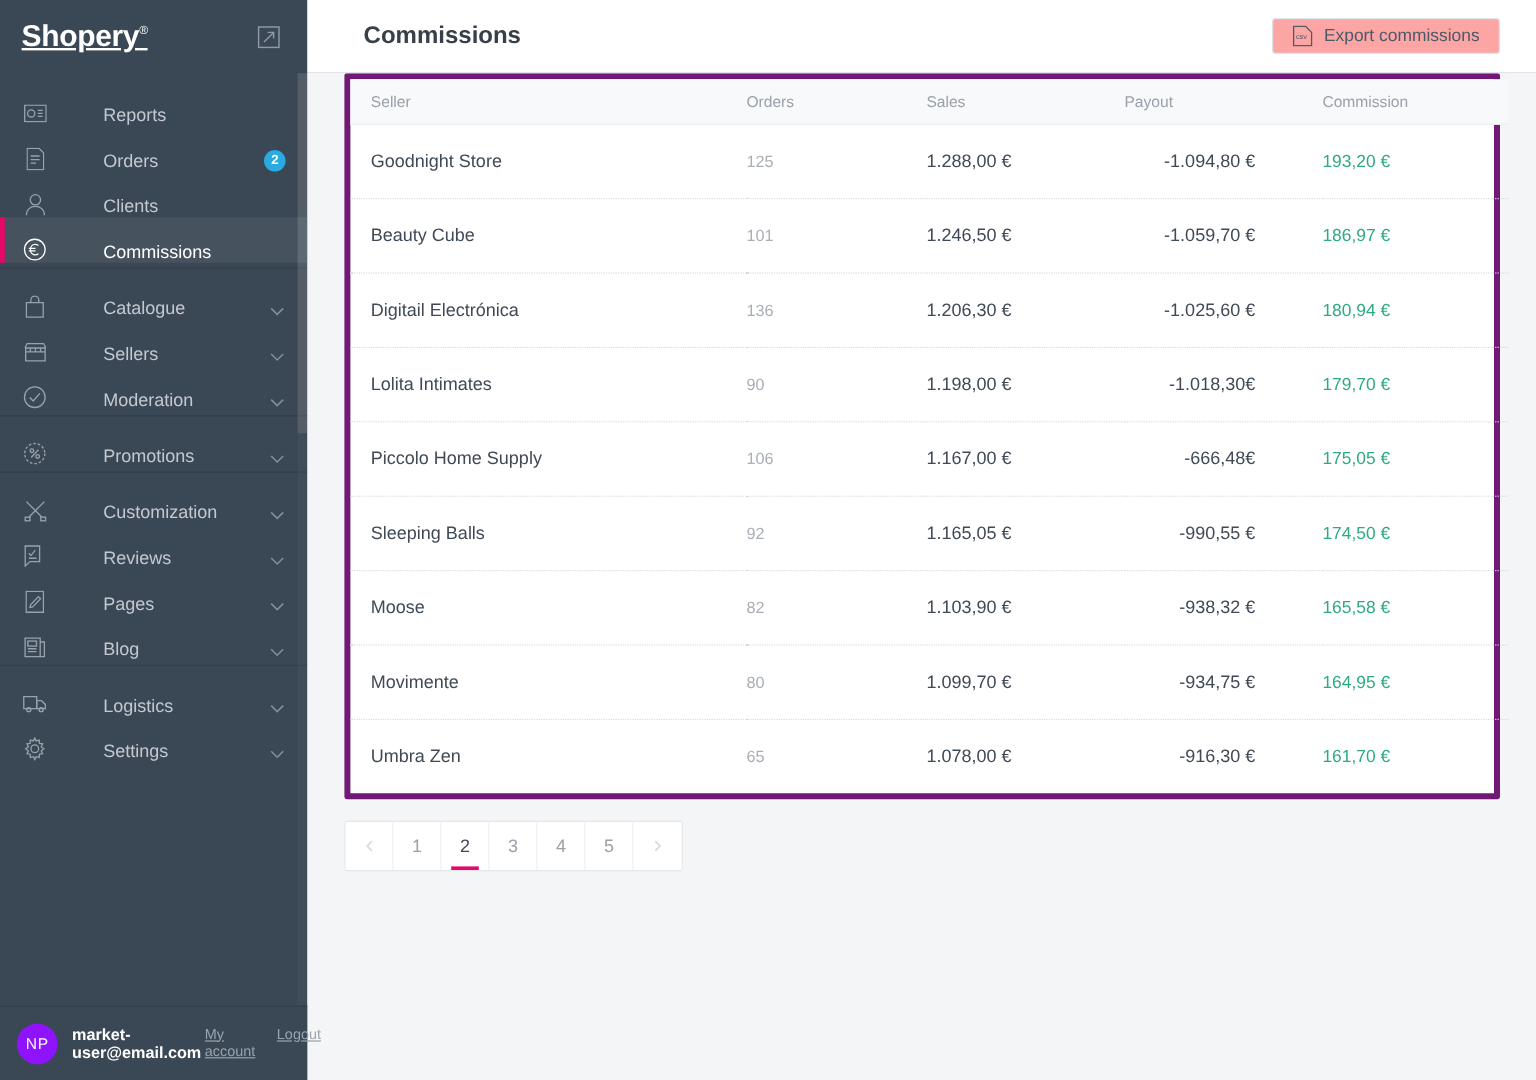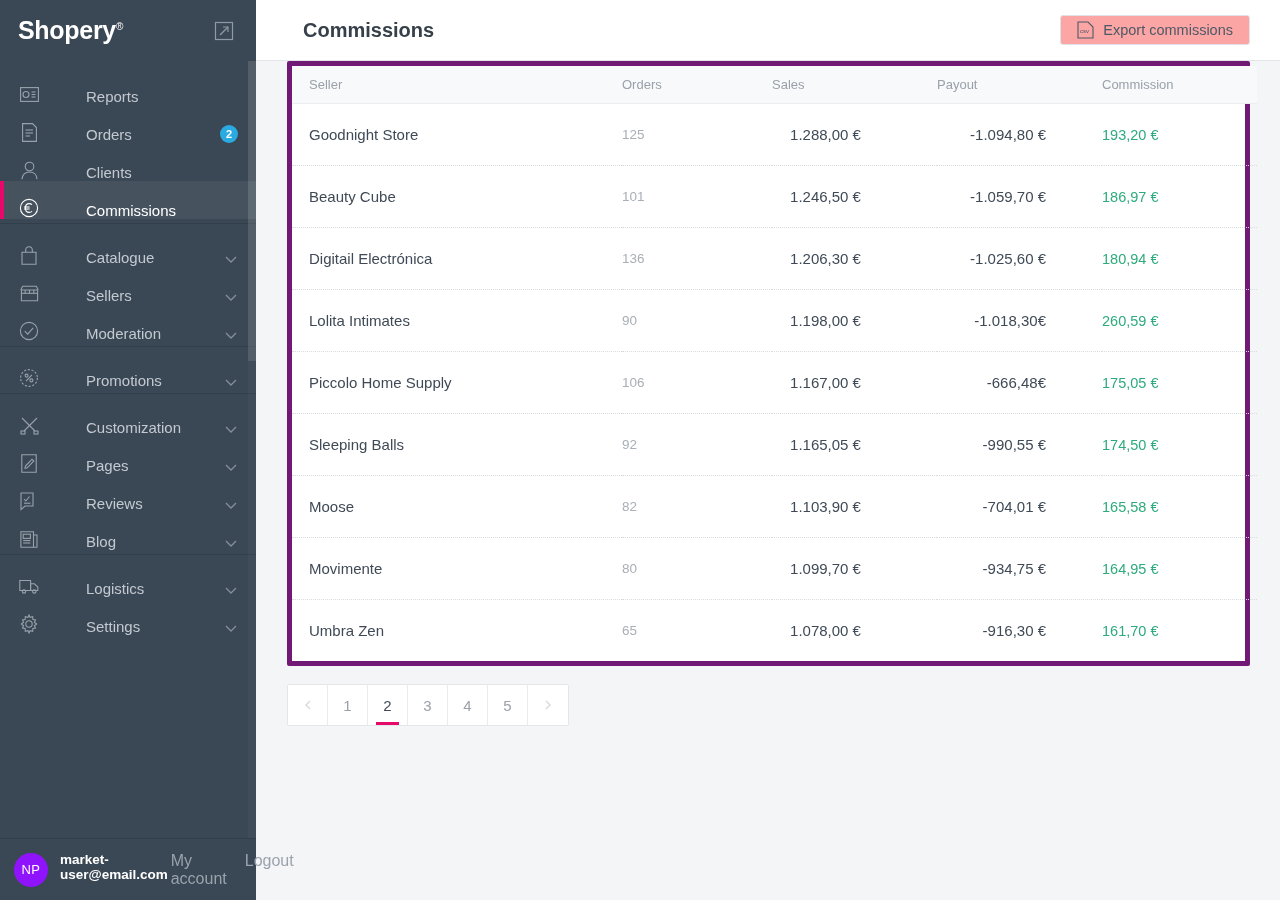--- a/index.html
+++ b/index.html
@@ -26,20 +26,21 @@
     display: flex; align-items: center; justify-content: space-between;
     padding: 0 22px 0 18px;
     flex: 0 0 61px;
   }
   .sb-logo {
     color: #ffffff;
     font-size: 25px;
     font-weight: bold;
     letter-spacing: -0.3px;
     position: relative;
+    text-decoration: underline;
   }
   .sb-logo sup { font-size: 10px; vertical-align: super; font-weight: normal; }
   .sb-expand {
     width: 20px; height: 20px;
     position: relative; cursor: pointer;
     opacity: .75;
   }
   .sb-nav { flex: 1 1 auto; overflow: hidden; }
   .sb-group { border-bottom: 1px solid #323e4a; padding: 4px 0; }
   .sb-group.first { padding-top: 6px; }
@@ -93,22 +94,22 @@
     width: 34px; height: 34px; border-radius: 50%;
     background: #9013fe; color: #fff;
     display: flex; align-items: center; justify-content: center;
     font-size: 13px; letter-spacing: .5px;
     flex: 0 0 34px; margin-right: 12px;
   }
   .sb-user-txt { display: flex; flex-direction: row; gap: 3px; }
   .sb-user-mail { color: #ffffff; font-size: 13.5px; font-weight: bold; }
   .sb-user-links { display: flex; gap: 18px; }
   .sb-user-links a {
-    color: #9aa3ad; font-size: 16px;
-    cursor: pointer;
+    color: #9aa3ad; font-size: 12px;
+    text-decoration: underline; cursor: pointer;
   }
   .sb-scrollbar {
     position: absolute; right: 0; top: 61px; bottom: 62px;
     width: 8px; background: rgba(255,255,255,0.03);
   }
   .sb-scrollthumb {
     position: absolute; right: 0; top: 0;
     width: 8px; height: 300px;
     background: rgba(255,255,255,0.10);
   }
@@ -189,21 +190,21 @@
   thead th.c-comm      { width: 155px; margin-left: 20px; }
   tbody td {
     padding: 22px 0;
     font-size: 15px;
     border-bottom: 1px dotted #d8dcdf;
     vertical-align: middle;
   }
   tbody tr:last-child td { border-bottom: none; }
   td.seller  { color: #3f4a56; padding-left: 17px; }
   td.orders  { color: #a9afb6; font-size: 13.5px; }
-  td.sales   { color: #3f4a56; text-align: center; padding-right: 58px; }
+  td.sales   { color: #3f4a56; text-align: left; padding-right: 58px; }
   td.payout  { color: #3f4a56; text-align: right; padding-right: 56px; }
   td.comm    { color: #2eab7e; font-size: 14.5px; }
 
   
   .pager {
     display: flex; margin: 18px 0 0 0;
     border: 1px solid #e4e7ea; border-radius: 2px;
     background: #ffffff; width: max-content;
     overflow: hidden;
   }
@@ -375,41 +376,41 @@
           </span>
           <span class="lbl">Customization</span>
           <span class="chev">
             <svg width="14" height="14" viewBox="0 0 14 14" fill="none" stroke="#aeb6bf" stroke-width="1.3">
                 <polyline points="2,5 7,10 12,5"></polyline>
               </svg>
           </span>
         </div>
         <div class="sb-item">
           <span class="ico">
-            <svg width="16" height="19" viewBox="0 0 16 19" fill="none" stroke="#aeb6bf" stroke-width="1.1">
-              <path d="M0.8 0.8 H15.2 V18.2 H0.8 Z"></path>
-              <path d="M4.5 12 L11 5.2 L12.8 7 L6.3 13.8 L4 14.2 Z"></path>
-            </svg>
-          </span>
-          <span class="lbl">Pages</span>
-          <span class="chev">
-            <svg width="14" height="14" viewBox="0 0 14 14" fill="none" stroke="#aeb6bf" stroke-width="1.3">
-                <polyline points="2,5 7,10 12,5"></polyline>
-              </svg>
-          </span>
-        </div>
-        <div class="sb-item">
-          <span class="ico">
             <svg width="18" height="19" viewBox="0 0 18 19" fill="none" stroke="#aeb6bf" stroke-width="1.1">
               <path d="M1 1 H13 V14 H5 L1 17.6 Z"></path>
               <polyline points="4,7 5.8,9 9.5,4.5"></polyline>
               <line x1="4" y1="11.2" x2="10.5" y2="11.2"></line>
             </svg>
           </span>
           <span class="lbl">Reviews</span>
+          <span class="chev">
+            <svg width="14" height="14" viewBox="0 0 14 14" fill="none" stroke="#aeb6bf" stroke-width="1.3">
+                <polyline points="2,5 7,10 12,5"></polyline>
+              </svg>
+          </span>
+        </div>
+        <div class="sb-item">
+          <span class="ico">
+            <svg width="16" height="19" viewBox="0 0 16 19" fill="none" stroke="#aeb6bf" stroke-width="1.1">
+              <path d="M0.8 0.8 H15.2 V18.2 H0.8 Z"></path>
+              <path d="M4.5 12 L11 5.2 L12.8 7 L6.3 13.8 L4 14.2 Z"></path>
+            </svg>
+          </span>
+          <span class="lbl">Pages</span>
           <span class="chev">
             <svg width="14" height="14" viewBox="0 0 14 14" fill="none" stroke="#aeb6bf" stroke-width="1.3">
                 <polyline points="2,5 7,10 12,5"></polyline>
               </svg>
           </span>
         </div>
         <div class="sb-item">
           <span class="ico">
             <svg width="18" height="19" viewBox="0 0 18 19" fill="none" stroke="#aeb6bf" stroke-width="1.1">
               <path d="M0.9 1.8 H13.5 V17.2 H0.9 Z"></path>
@@ -529,41 +530,41 @@
                 <td class="orders">136</td>
                 <td class="sales">1.206,30 €</td>
                 <td class="payout">-1.025,60 €</td>
                 <td class="comm">180,94 €</td>
               </tr>
               <tr>
                 <td class="seller">Lolita Intimates</td>
                 <td class="orders">90</td>
                 <td class="sales">1.198,00 €</td>
                 <td class="payout">-1.018,30€</td>
-                <td class="comm">260,59 €</td>
+                <td class="comm">179,70 €</td>
               </tr>
               <tr>
                 <td class="seller">Piccolo Home Supply</td>
                 <td class="orders">106</td>
                 <td class="sales">1.167,00 €</td>
                 <td class="payout">-666,48€</td>
                 <td class="comm">175,05 €</td>
               </tr>
               <tr>
                 <td class="seller">Sleeping Balls</td>
                 <td class="orders">92</td>
                 <td class="sales">1.165,05 €</td>
                 <td class="payout">-990,55 €</td>
                 <td class="comm">174,50 €</td>
               </tr>
               <tr>
                 <td class="seller">Moose</td>
                 <td class="orders">82</td>
                 <td class="sales">1.103,90 €</td>
-                <td class="payout">-704,01 €</td>
+                <td class="payout">-938,32 €</td>
                 <td class="comm">165,58 €</td>
               </tr>
               <tr>
                 <td class="seller">Movimente</td>
                 <td class="orders">80</td>
                 <td class="sales">1.099,70 €</td>
                 <td class="payout">-934,75 €</td>
                 <td class="comm">164,95 €</td>
               </tr>
               <tr>

